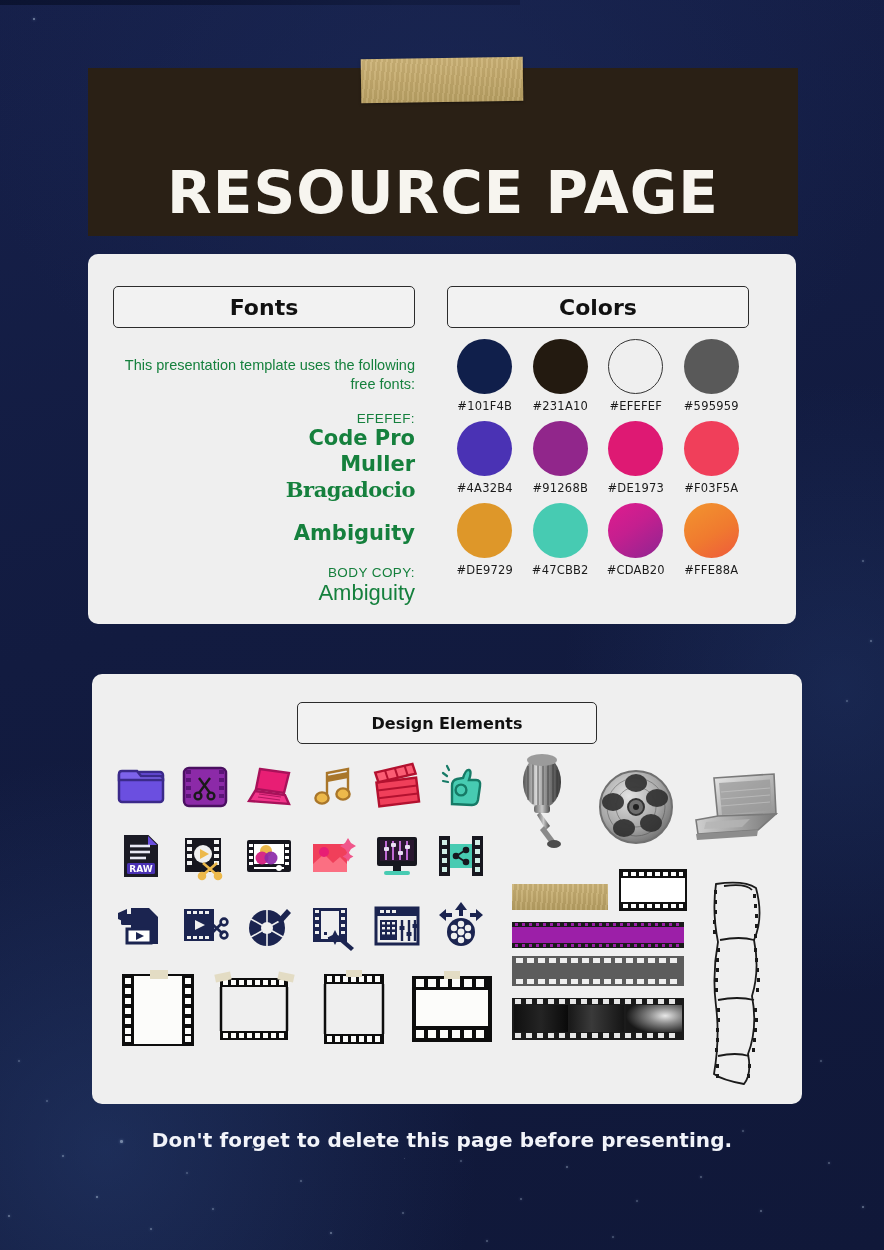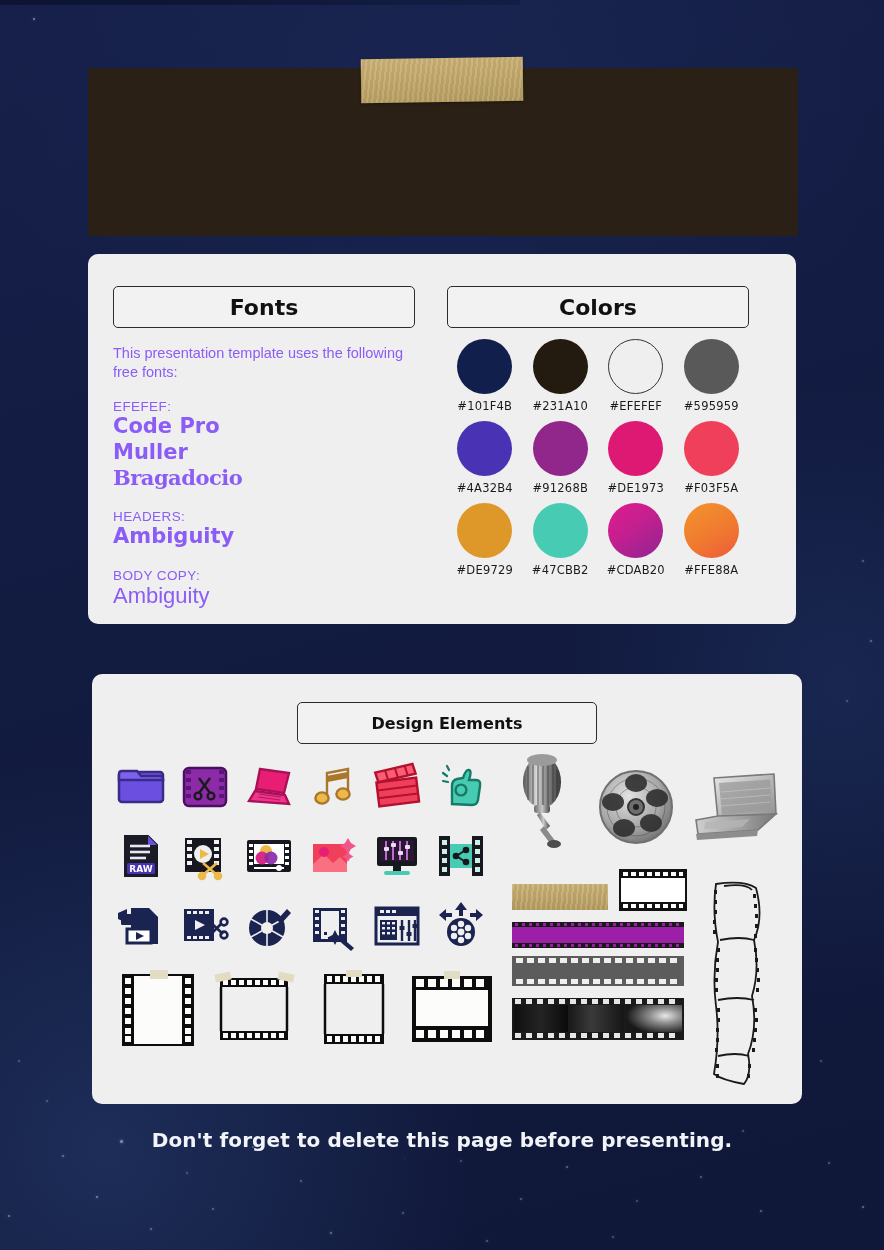--- a/index.html
+++ b/index.html
@@ -79,21 +79,21 @@
     border-radius: 5px;
     background: #f2f2f2;
     display: flex; align-items: center; justify-content: center;
     font-weight: 700;
     color: #111;
     font-family: "DejaVu Sans", sans-serif;
   }
 
   
   #pill-fonts { position: absolute; left: 25px; top: 32px; width: 302px; height: 42px; font-size: 22px; }
-  #fonts-body { position: absolute; left: 25px; top: 90px; width: 302px; text-align: left; color: #8b5cf6; }
+  #fonts-body { position: absolute; left: 25px; top: 102px; width: 302px; text-align: right; color: #15803d; }
   #fonts-intro { font-size: 14.5px; line-height: 1.28; }
   .fgroup { margin-top: 18px; }
   .flabel { font-size: 13.5px; letter-spacing: .4px; }
   .fname  { font-weight: 700; font-size: 21px; line-height: 1.22; font-family: "DejaVu Sans", sans-serif; }
   .fname.brag { font-family: "DejaVu Serif", serif; font-weight: 700; letter-spacing: -.5px; }
   .fname.thin { font-weight: 400; font-family: "Liberation Sans", sans-serif; font-size: 22px; }
 
   
   #pill-colors { position: absolute; left: 359px; top: 32px; width: 302px; height: 42px; font-size: 22px; }
   #swatch-grid {
@@ -165,38 +165,38 @@
     <div class="star" style="left: 742px; top: 1130px; width: 1.8px; height: 1.8px; opacity: 0.3;"></div>
     <div class="star" style="left: 636px; top: 1200px; width: 1.6px; height: 1.6px; opacity: 0.28;"></div>
     <div class="star" style="left: 252px; top: 1146px; width: 1.7px; height: 1.7px; opacity: 0.3;"></div>
     <div class="star" style="left: 186px; top: 1172px; width: 1.5px; height: 1.5px; opacity: 0.26;"></div>
     <div class="star" style="left: 486px; top: 1240px; width: 1.9px; height: 1.9px; opacity: 0.34;"></div>
     <div class="star" style="left: 404px; top: 1158px; width: 1.4px; height: 1.4px; opacity: 0.24;"></div>
   </div>
 
 <div id="tape-top"></div>
 <div id="header">
+  <div id="header-title">RESOURCE PAGE</div>
 </div>
 
 <div class="card" id="card-top">
 
   <div class="pill" id="pill-fonts">Fonts</div>
 
   <div id="fonts-body">
     <div id="fonts-intro">This presentation template uses the following free fonts:</div>
 
     <div class="fgroup">
       <div class="flabel">EFEFEF:</div>
       <div class="fname">Code Pro</div>
       <div class="fname">Muller</div>
       <div class="fname brag">Bragadocio</div>
     </div>
 
     <div class="fgroup">
-      <div class="flabel">HEADERS:</div>
       <div class="fname">Ambiguity</div>
     </div>
 
     <div class="fgroup">
       <div class="flabel">BODY COPY:</div>
       <div class="fname thin">Ambiguity</div>
     </div>
   </div>
 
   <div class="pill" id="pill-colors">Colors</div>

